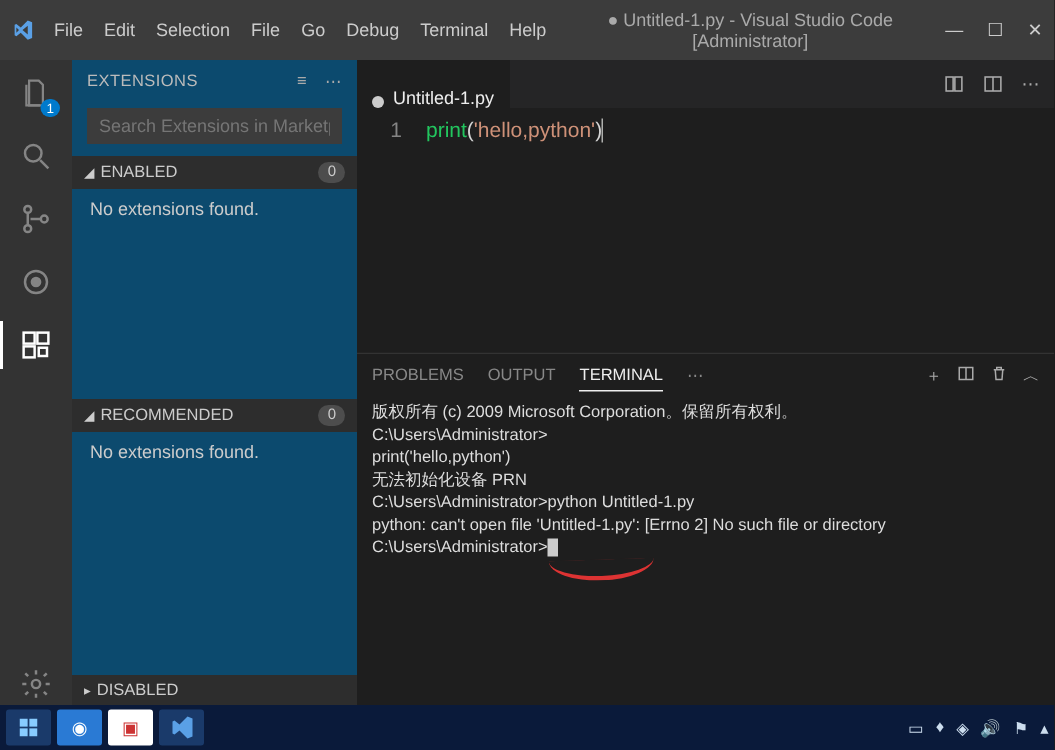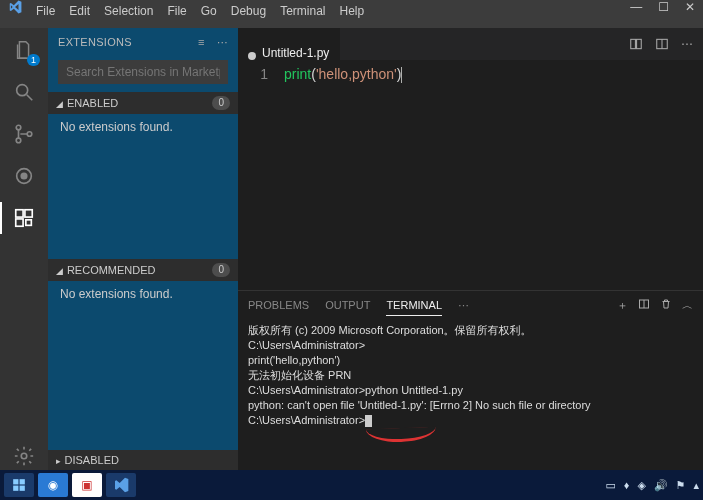--- a/index.html
+++ b/index.html
@@ -1,17 +1,17 @@
 <!DOCTYPE html>
 <html><head>
 <meta charset="utf-8">
 <style>
 *{margin:0;padding:0;box-sizing:border-box;font-family:"Segoe UI",Arial,sans-serif;user-select:none}
 body{width:703px;height:500px;background:#1e1e1e;color:#ccc;display:flex;flex-direction:column;overflow:hidden;font-size:12px}
-.titlebar{height:28px;background:#3c3c3c;display:flex;align-items:flex-start;padding:0 8px;color:#ccc;font-size:12px}
+.titlebar{height:40px;background:#3c3c3c;display:flex;align-items:center;padding:0 8px;color:#ccc;font-size:12px}
 .titlebar .vsc-logo{color:#5aa0e6;margin-right:8px;font-size:14px}
 .titlebar .menu{display:flex;gap:2px}
 .titlebar .menu span{padding:4px 6px;cursor:pointer}
 .titlebar .title{flex:1;text-align:center;color:#aaa}
 .titlebar .winctl{display:flex;gap:16px;margin-left:auto;color:#ccc}
 .body{flex:1;display:flex;overflow:hidden}
 .activitybar{width:48px;background:#333;display:flex;flex-direction:column;align-items:center;padding-top:8px;gap:14px}
 .activitybar .ab-icon{width:28px;height:28px;display:flex;align-items:center;justify-content:center;color:#858585;cursor:pointer;position:relative}
 .activitybar .ab-icon.active{color:#fff}
 .activitybar .ab-icon.active::before{content:"";position:absolute;left:-10px;top:-2px;width:2px;height:32px;background:#fff}
@@ -31,21 +31,21 @@
 .tab .dot{width:8px;height:8px;border-radius:50%;background:#ccc}
 .tabs .spacer{flex:1}
 .tab-actions{display:flex;gap:12px;padding:0 10px;color:#aaa}
 .code{flex:1;display:flex;background:#1e1e1e;font-family:Consolas,monospace;font-size:14px;position:relative}
 .gutter{width:40px;text-align:right;padding:6px 10px 0 0;color:#858585}
 .codeline{padding:6px 0 0 6px;white-space:pre}
 .tok-fn{color:#22c55e}
 .tok-par{color:#d4d4d4}
 .tok-str{color:#ce9178}
 .cursor-line{display:inline-block;width:1px;height:16px;background:#aeafad;vertical-align:middle}
-.panel{height:180px;background:#1e1e1e;border-top:1px solid #333;display:flex;flex-direction:column}
+.panel{height:235px;background:#1e1e1e;border-top:1px solid #333;display:flex;flex-direction:column}
 .panel-tabs{height:28px;display:flex;align-items:center;padding:0 10px;gap:16px;color:#888;font-size:11px}
 .panel-tabs .pt{cursor:pointer;padding:4px 0}
 .panel-tabs .pt.active{color:#eee;border-bottom:1px solid #eee}
 .panel-tabs .spacer{flex:1}
 .panel-sel{background:#3c3c3c;color:#ccc;font-size:11px;padding:2px 6px;border:1px solid #3c3c3c;min-width:100px;display:flex;justify-content:space-between;align-items:center}
 .panel-actions{display:flex;gap:10px;color:#aaa;margin-left:10px}
 .terminal{flex:1;padding:4px 10px;font-family:Consolas,"SimSun",monospace;font-size:11px;color:#ddd;line-height:15px;overflow:hidden;position:relative}
 .terminal .red-underline{position:absolute;width:70px;height:14px;border-bottom:3px solid #d33;border-radius:0 0 50% 50%/0 0 100% 100%;transform:rotate(-2deg)}
 .tcursor{display:inline-block;width:7px;height:12px;background:#ccc;vertical-align:middle}
 .taskbar{height:30px;background:#0a1a3a;display:flex;align-items:center;padding:0 4px;gap:4px}
@@ -66,20 +66,21 @@
   <div class="menu">
     <span>File</span>
     <span>Edit</span>
     <span>Selection</span>
     <span>File</span>
     <span>Go</span>
     <span>Debug</span>
     <span>Terminal</span>
     <span>Help</span>
   </div>
+  <div class="title">● Untitled-1.py - Visual Studio Code [Administrator]</div>
   <div class="winctl">
     <span>—</span>
     <span>☐</span>
     <span>✕</span>
   </div>
 </div>
 
 <div class="body">
 
   <div class="activitybar">

